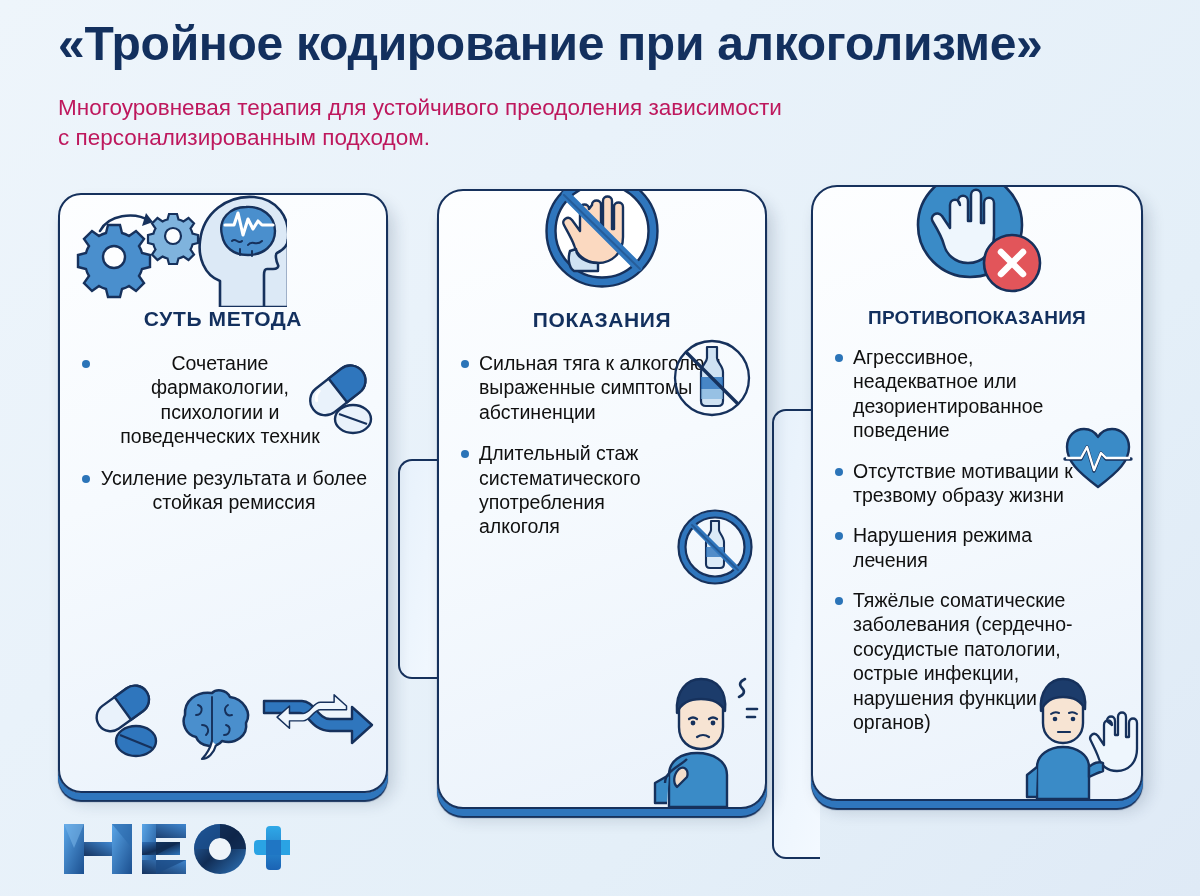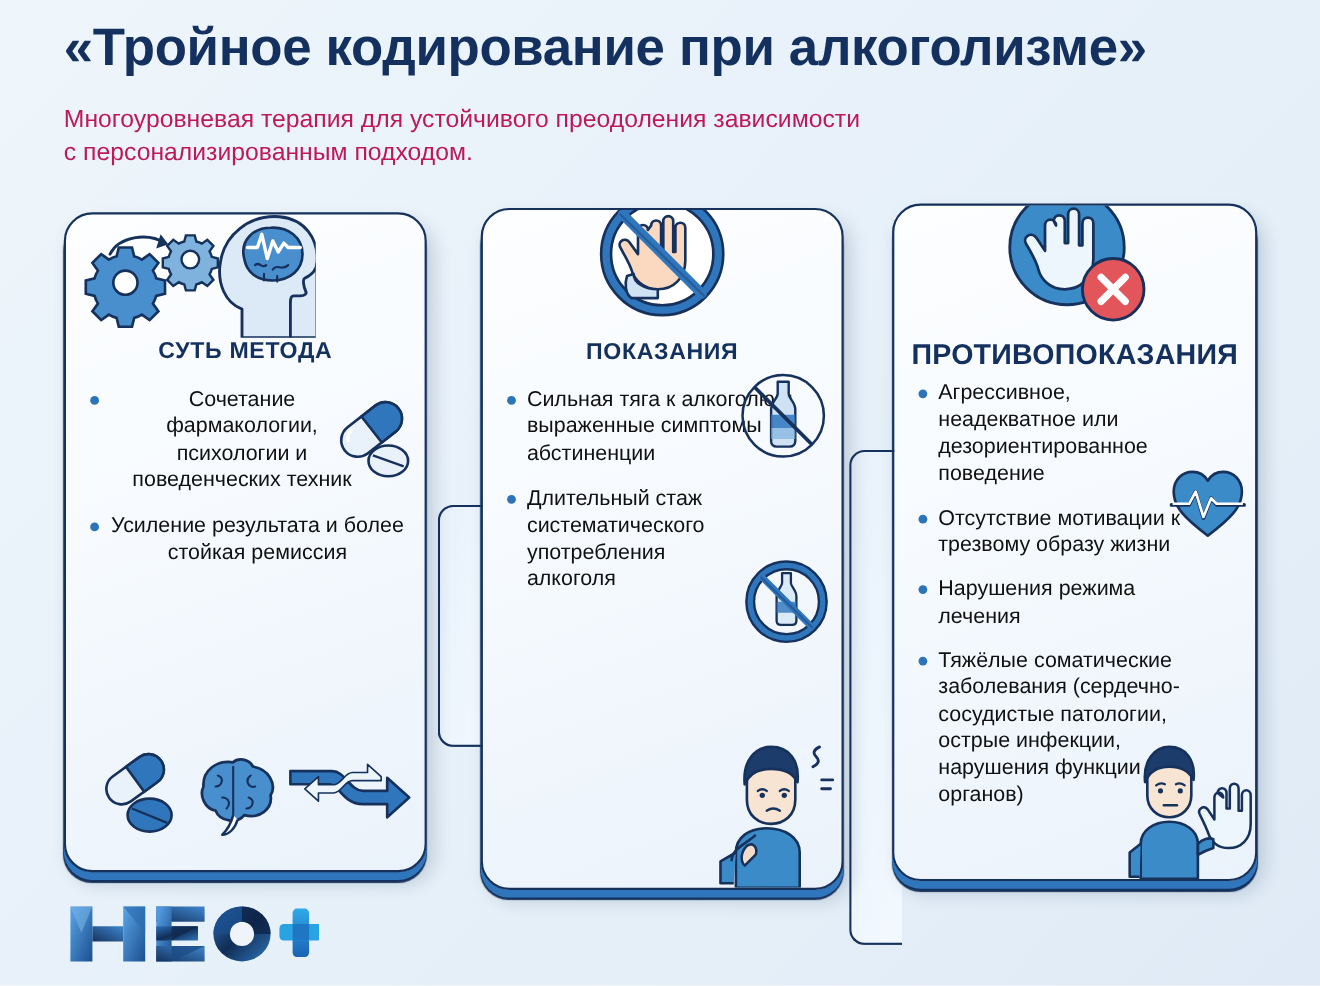--- a/index.html
+++ b/index.html
@@ -56,21 +56,21 @@
   }
 
   .card {
     position: absolute;
     top: 10px;
     background: linear-gradient(160deg, #fdfeff 0%, #f6fafe 45%, #eaf2fb 100%);
     border: 2.2px solid #16315c;
     border-radius: 26px;
     box-shadow: 0 7px 0 0 #2f76bd, 0 9px 1px 0 #16315c, 6px 10px 16px rgba(20,45,80,0.18);
   }
-  .card-1 { left: 58px;  width: 330px; height: 600px; }
+  .card-1 { left: 58px;  width: 330px; height: 600px; border-radius: 23px; }
   .card-2 { left: 437px; width: 330px; height: 620px; top: 6px; }
   .card-3 { left: 811px; width: 332px; height: 616px; top: 2px; }
 
   
   .connector {
     position: absolute;
     border: 2.2px solid #16315c;
     background: linear-gradient(100deg, #e7f1fb 0%, #f3f9ff 100%);
     z-index: 0;
   }
@@ -111,21 +111,21 @@
     position: absolute;
     width: 100%;
     text-align: center;
     font-size: 21px;
     font-weight: bold;
     color: #13305e;
     letter-spacing: 0.6px;
   }
   .card-1 .card-title { top: 112px; }
   .card-2 .card-title { top: 117px; }
-  .card-3 .card-title { top: 120px; font-size: 26px; letter-spacing: 0.2px; }
+  .card-3 .card-title { top: 120px; font-size: 19px; letter-spacing: 0.2px; }
 
   
   .bullets {
     position: absolute;
     left: 0;
     width: 100%;
     padding: 0 14px 0 20px;
     list-style: none;
   }
   .card-1 .bullets { top: 156px; text-align: center; }

